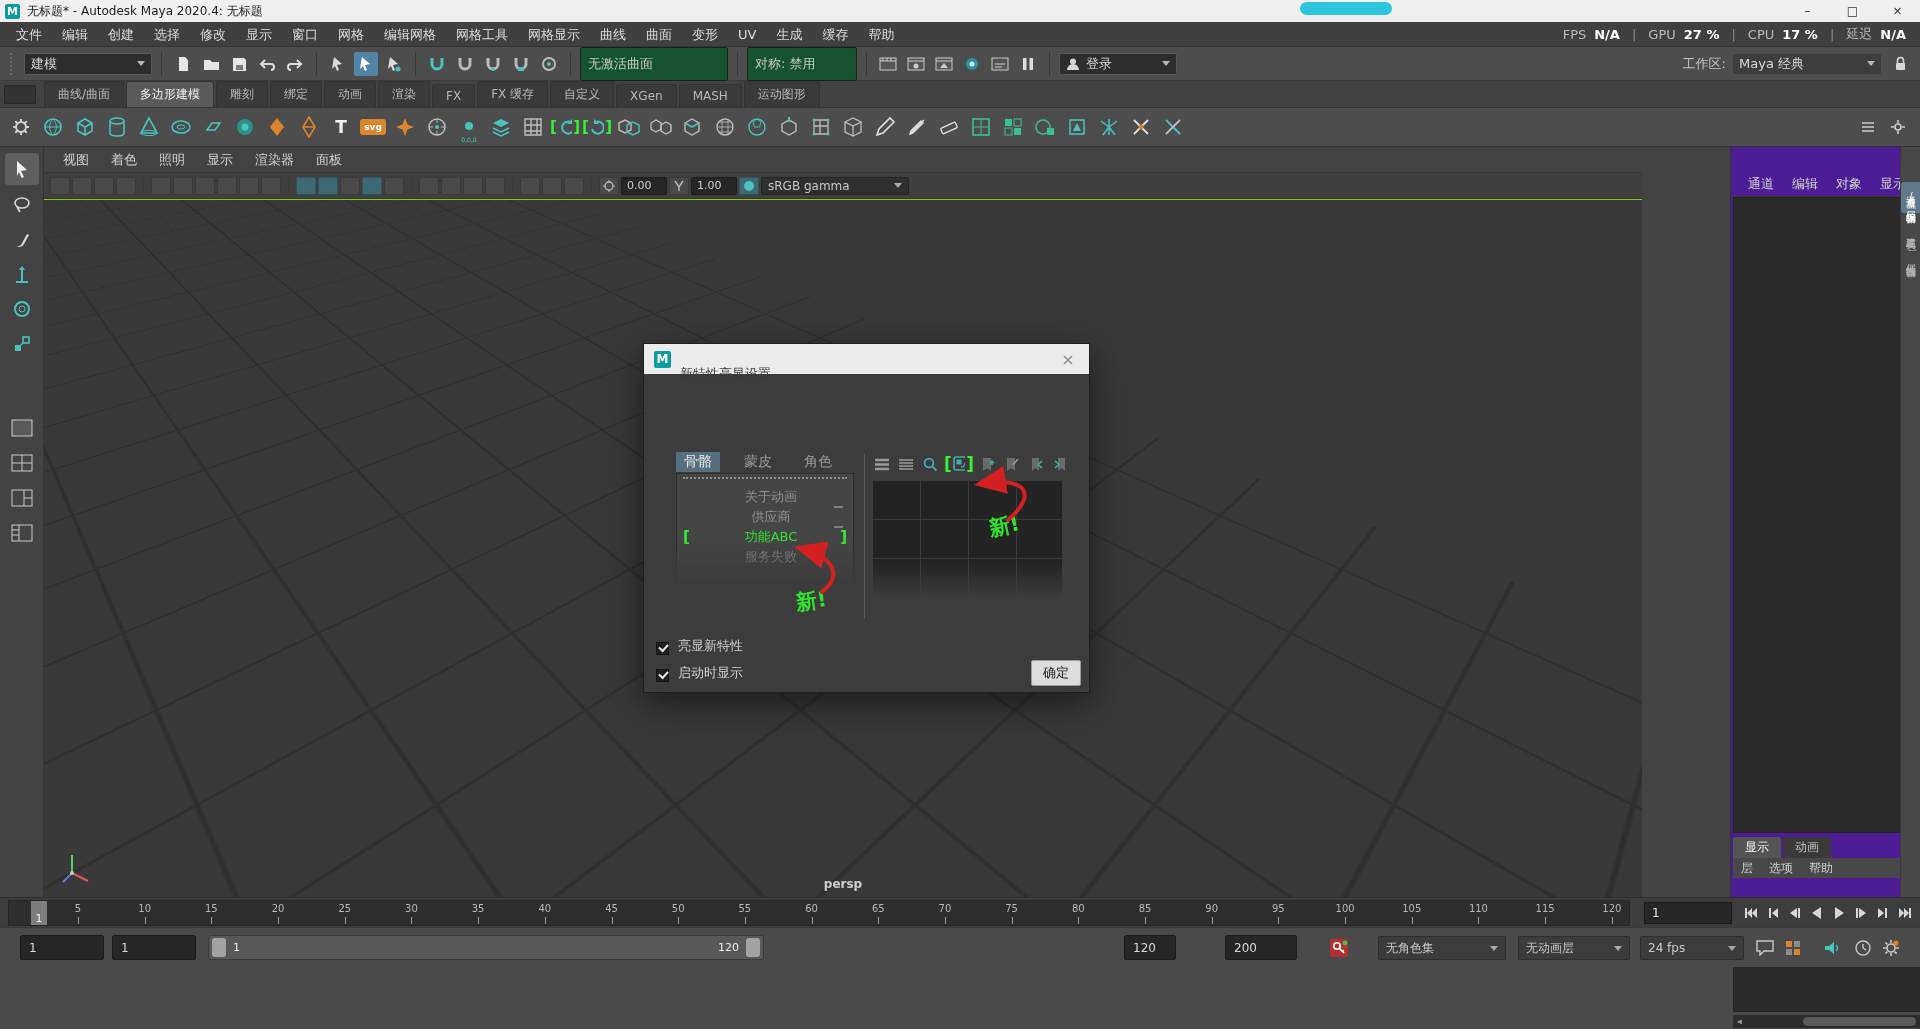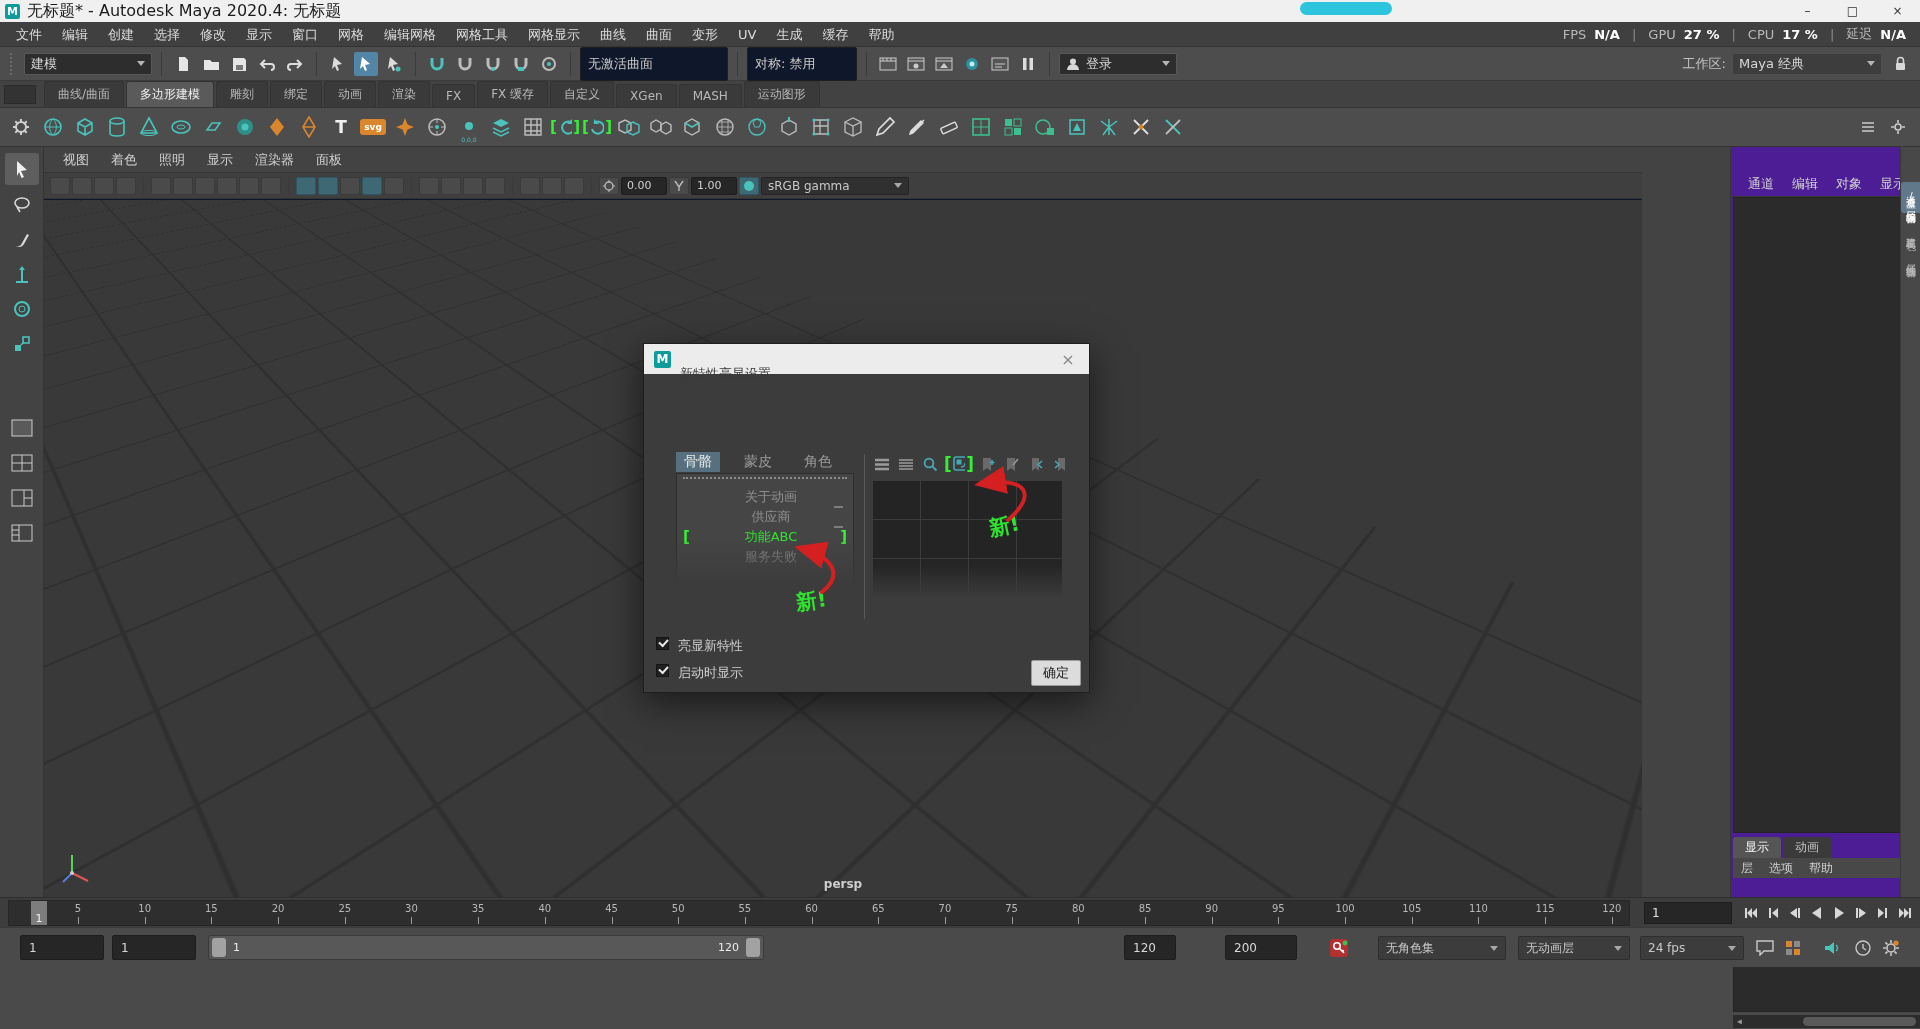--- a/index.html
+++ b/index.html
@@ -3,40 +3,40 @@
 <meta charset="utf-8">
 <style>
   * { margin:0; padding:0; box-sizing:border-box; }
   html,body { background:#222; }
   body { font-family:"DejaVu Sans","Liberation Sans",sans-serif; }
   .app { position:relative; width:1920px; height:1029px; background:#4a4a4a; overflow:hidden; color:#ddd; font-size:13px; }
 
   
   .titlebar { position:absolute; left:0; top:0; right:0; height:22px; background:#f0f0f0; display:flex; align-items:center; color:#1b1b1b; }
   .mlogo { width:15px; height:15px; margin:0 7px 0 5px; background:#0d9b9b; color:#fff; font-weight:bold; font-size:11px; display:flex; align-items:center; justify-content:center; border-radius:2px; }
-  .win-title { font-size:16px; color:#1b1b1b; }
+  .win-title { font-size:12px; color:#1b1b1b; }
   .tb-pill { position:absolute; left:1300px; top:2px; width:92px; height:13px; border-radius:7px; background:#2cc5dd; }
   .win-btns { margin-left:auto; display:flex; height:100%; }
   .win-btn { width:45px; height:100%; display:flex; align-items:center; justify-content:center; font-size:12px; color:#333; }
 
   
   .menubar { position:absolute; left:0; top:22px; right:0; height:25px; background:#404040; border-bottom:1px solid #333; display:flex; align-items:center; padding-left:6px; }
   .menu-item { padding:0 10px; color:#dcdcdc; font-size:13px; line-height:25px; cursor:default; }
   .perf { margin-left:auto; display:flex; align-items:center; gap:8px; padding-right:14px; font-size:13px; }
   .perf .lbl { color:#b9b9b9; }
   .perf .val { color:#fff; font-weight:bold; }
   .perf .sep { color:#8a8a8a; padding:0 4px; }
 
   
   .statusline { position:absolute; left:0; top:47px; right:0; height:34px; background:#4d4d4d; border-bottom:1px solid #3a3a3a; display:flex; align-items:center; gap:4px; padding:0 8px 0 10px; }
   .grip { width:6px; height:22px; border-left:2px dotted #6a6a6a; margin-right:4px; }
   .vr { width:1px; height:24px; background:#3a3a3a; margin:0 5px; }
   .dd { height:22px; background:#2d2d2d; border:1px solid #585858; border-radius:2px; display:flex; align-items:center; padding:0 6px; color:#d8d8d8; }
   .dd .caret { margin-left:auto; width:0; height:0; border-left:4px solid transparent; border-right:4px solid transparent; border-top:5px solid #b5b5b5; }
-  .field { height:20px; background:#0f172a; border:1px solid #1f1f1f; border-radius:2px; display:flex; align-items:center; padding:16px 7px; color:#c9c9c9; }
+  .field { height:20px; background:#14532d; border:1px solid #1f1f1f; border-radius:2px; display:flex; align-items:center; padding:16px 7px; color:#c9c9c9; }
   .ic { width:24px; height:24px; display:flex; align-items:center; justify-content:center; border-radius:2px; flex:0 0 auto; }
   .ic.active { background:#5285a6; }
   .ic svg { display:block; }
   .ws { margin-left:auto; display:flex; align-items:center; gap:6px; }
   .ws .lbl { color:#c3c3c3; }
 
   
   .shelf-tabs { position:absolute; left:0; top:81px; right:0; height:27px; background:#424242; border-bottom:1px solid #363636; display:flex; align-items:flex-end; padding-left:44px; }
   .shelf-tab { padding:4px 13px; font-size:12px; color:#b8b8b8; background:#3a3a3a; border:1px solid #333; border-bottom:none; margin-right:2px; border-radius:3px 3px 0 0; }
   .shelf-tab.active { background:#5a5a5a; color:#f0f0f0; }
@@ -49,21 +49,21 @@
   .si-origin { position:absolute; bottom:0; left:0; right:0; text-align:center; font-size:6px; color:#49c3bb; }
   .shelf-right { margin-left:auto; display:flex; gap:6px; padding-right:10px; }
 
   
   .main { position:absolute; left:0; top:147px; right:0; height:750px; background:#434343; }
   .toolbox { position:absolute; left:0; top:0; width:44px; height:100%; background:#434343; border-right:1px solid #353535; display:flex; flex-direction:column; align-items:center; padding-top:6px; gap:3px; }
   .tool { width:34px; height:32px; display:flex; align-items:center; justify-content:center; border-radius:3px; }
   .tool.active { background:#5e5e5e; }
   .tool-gap { height:46px; }
 
-  .viewport { position:absolute; left:44px; top:0; width:1598px; height:100%; background:#0f172a; }
+  .viewport { position:absolute; left:44px; top:0; width:1598px; height:100%; background:#84cc16; }
   .vp-menus { height:26px; background:#434343; border-bottom:1px solid #353535; display:flex; align-items:center; padding-left:8px; }
   .vp-menu { padding:0 11px; color:#d2d2d2; font-size:13px; }
   .vp-toolbar { height:26px; background:#3f3f3f; border-bottom:1px solid #333; display:flex; align-items:center; gap:2px; padding-left:6px; }
   .vico { width:20px; height:18px; background:#4a4a4a; border:1px solid #3a3a3a; border-radius:2px; flex:0 0 auto; display:flex; align-items:center; justify-content:center; }
   .vico.teal { background:#3e6974; border-color:#2f5560; }
   .vfield { height:18px; width:46px; background:#262626; border:1px solid #1d1d1d; color:#cfcfcf; font-size:11px; display:flex; align-items:center; padding:0 5px; border-radius:2px; }
   .vdrop { height:18px; width:148px; background:#303030; border:1px solid #242424; color:#c8c8c8; font-size:12px; display:flex; align-items:center; padding:0 6px; border-radius:2px; }
   .vdrop .caret { margin-left:auto; width:0; height:0; border-left:4px solid transparent; border-right:4px solid transparent; border-top:5px solid #a8a8a8; }
   .vp-canvas { position:absolute; left:0; top:53px; right:0; bottom:0; overflow:hidden; background:#393939; }
   .grid-plane { position:absolute; left:-420px; right:-420px; top:110px; height:1700px;
@@ -149,21 +149,21 @@
   .fake-toolbar { position:absolute; left:228px; top:110px; display:flex; align-items:center; gap:4px; }
   .fti { width:20px; height:20px; display:flex; align-items:center; justify-content:center; position:relative; }
   .fti .bk { color:#35f035; font-weight:bold; font-size:17px; line-height:1; }
   .fake-grid { position:absolute; left:228px; top:137px; width:190px; height:117px; background:#242424;
     background-image:repeating-linear-gradient(0deg,#3c3c3c 0 1px,transparent 1px 39px),repeating-linear-gradient(90deg,#3c3c3c 0 1px,transparent 1px 48px);
     -webkit-mask-image:linear-gradient(#000 70%,transparent 100%); mask-image:linear-gradient(#000 70%,transparent 100%); }
   .badge-new { position:absolute; color:#2ee42e; font-size:21px; font-weight:bold; }
   .badge-new.left { left:152px; top:243px; transform:rotate(-8deg); }
   .badge-new.right { left:345px; top:168px; transform:rotate(-12deg); }
   .dlg-arrows { position:absolute; left:0; top:0; width:447px; height:350px; pointer-events:none; }
-  .dlg-check { position:absolute; left:12px; display:flex; align-items:flex-start; gap:9px; color:#cfcfcf; font-size:13px; }
+  .dlg-check { position:absolute; left:12px; display:flex; align-items:flex-end; gap:9px; color:#cfcfcf; font-size:13px; }
   .cbox { width:13px; height:13px; background:#1f1f1f; border:1px solid #141414; position:relative; }
   .cbox::after { content:""; position:absolute; left:2px; top:1px; width:7px; height:4px; border-left:2px solid #e8e8e8; border-bottom:2px solid #e8e8e8; transform:rotate(-48deg); }
   .dlg-ok { position:absolute; left:387px; top:316px; width:50px; height:26px; background:#dcdcdc; border:1px solid #9a9a9a; border-radius:2px; color:#1a1a1a; font-size:13px; display:flex; align-items:center; justify-content:center; }
 </style>
 </head>
 <body>
 
 <div class="app">
 
   <div class="titlebar">

